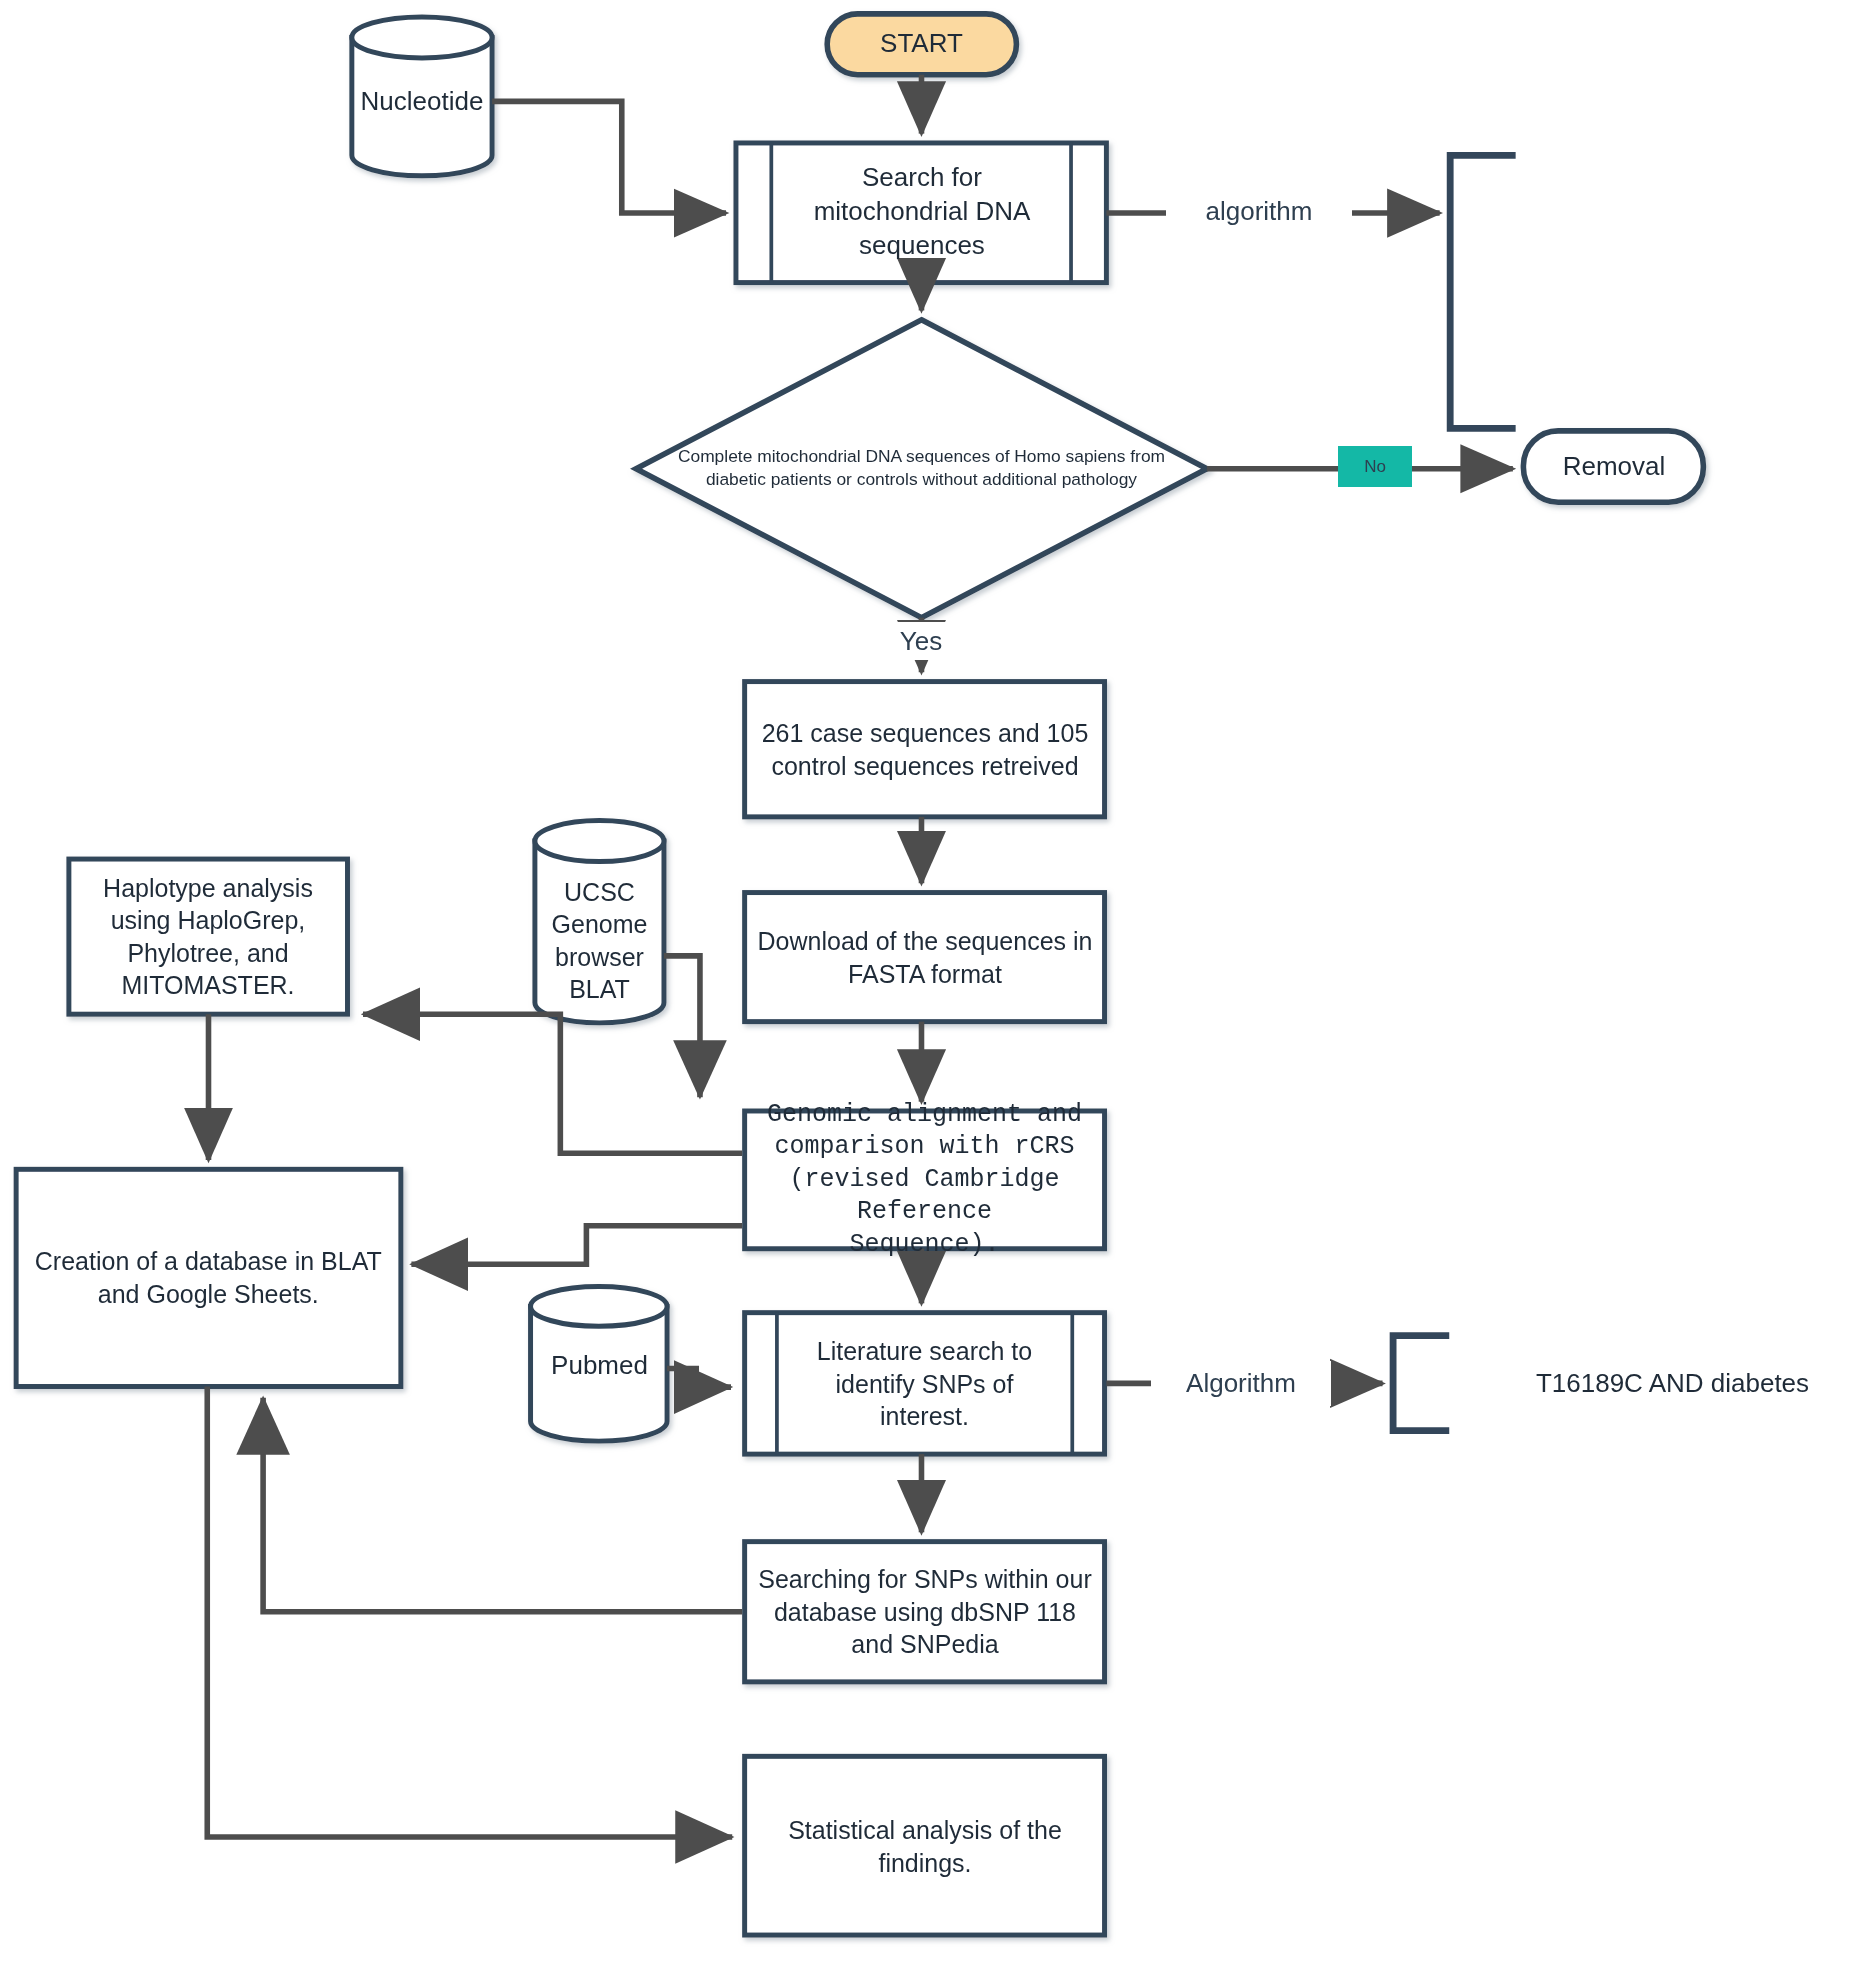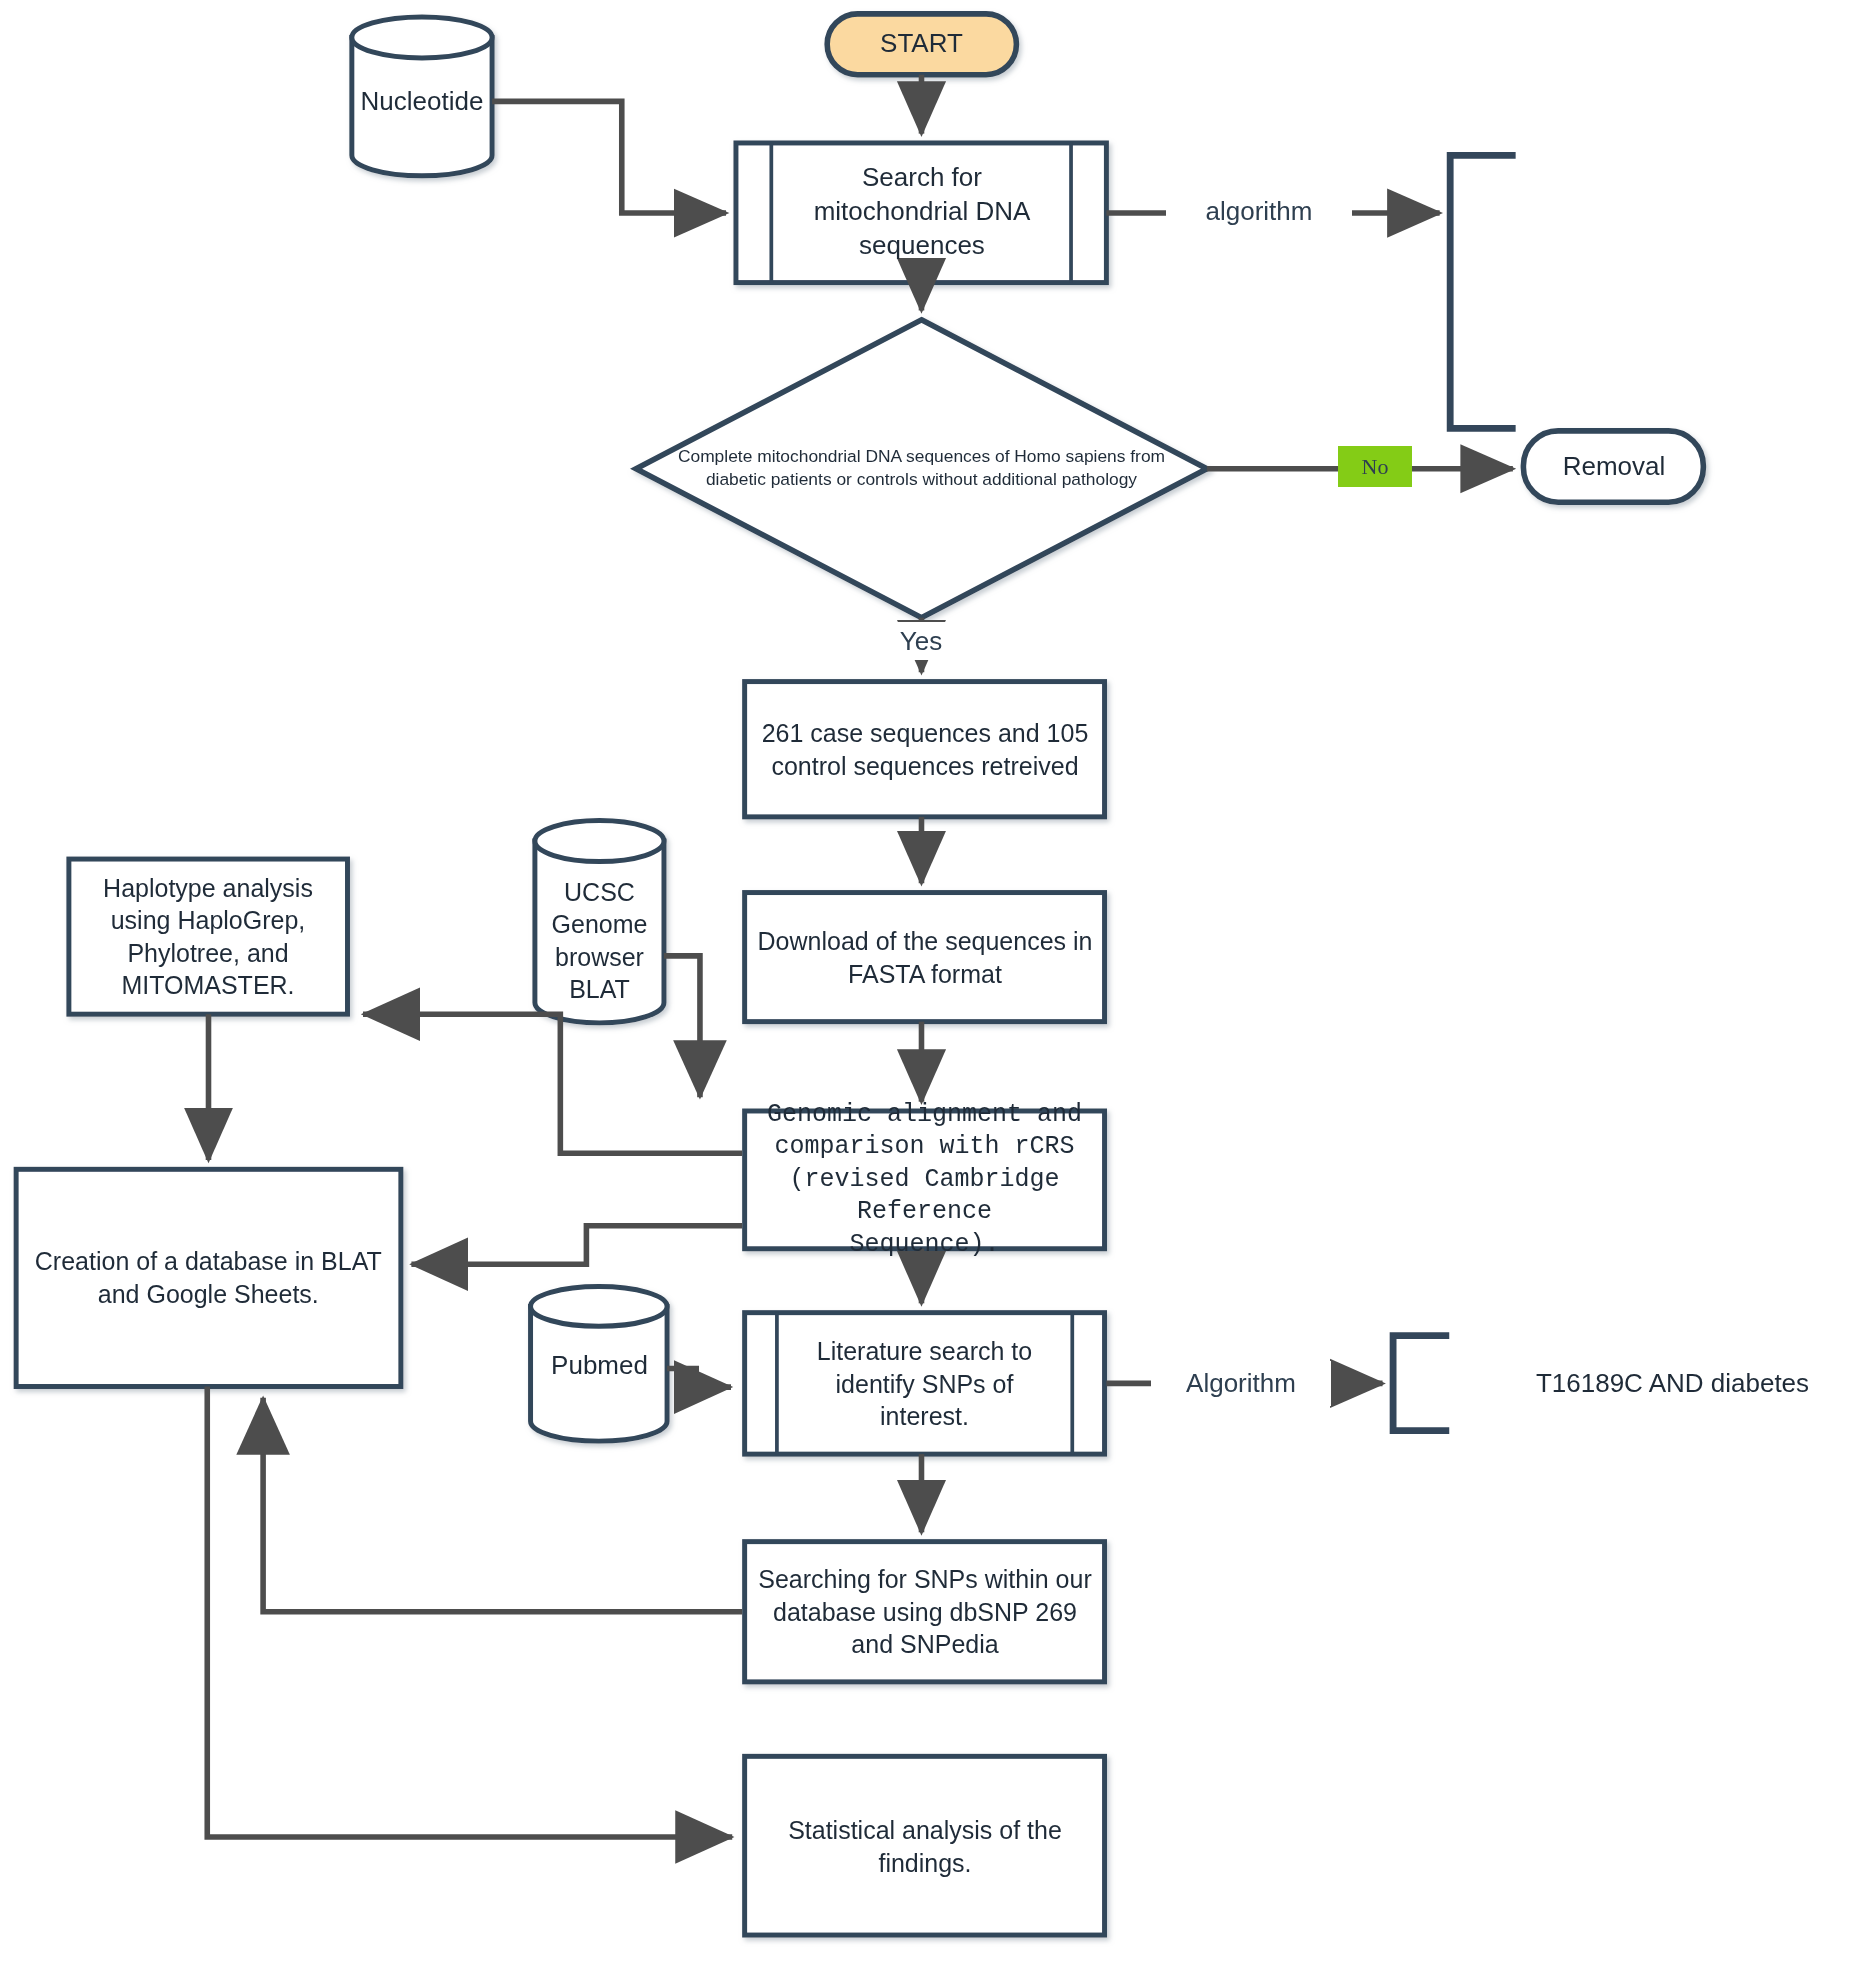--- a/index.html
+++ b/index.html
@@ -157,21 +157,21 @@
   <div class="nodetext" style="left:772px;top:142px;width:300px;height:140px;font-size:26px;">Search for
 mitochondrial DNA
 sequences</div>
 
   <div class="lbl" style="left:1166px;top:189px;width:186px;height:45px;font-size:26px;background:#fff;">algorithm</div>
 
 
   <div class="nodetext" style="left:642px;top:434px;width:559px;height:68px;font-size:17.4px;">Complete mitochondrial DNA sequences of Homo sapiens from
 diabetic patients or controls without additional pathology</div>
 
-  <div class="lbl" style="left:1338px;top:446px;width:74px;height:41px;font-size:22px;background:#84cc16;font-family:Liberation Serif, serif;">No</div>
+  <div class="lbl" style="left:1338px;top:446px;width:74px;height:41px;font-size:17px;background:#14b8a6;">No</div>
 
   <div class="nodetext" style="left:1524px;top:431px;width:180px;height:71px;font-size:26px;">Removal</div>
 
   <div class="lbl" style="left:884px;top:622px;width:74px;height:38px;font-size:26px;background:#fff;">Yes</div>
 
   <div class="nodetext" style="left:751px;top:682px;width:348px;height:135px;font-size:25px;">261 case sequences and 105
 control sequences retreived</div>
 
   <div class="nodetext" style="left:75px;top:859px;width:266px;height:155px;font-size:25px;">Haplotype analysis
 using HaploGrep,
@@ -198,20 +198,20 @@
 
   <div class="nodetext" style="left:777px;top:1313px;width:295px;height:142px;font-size:25px;">Literature search to
 identify SNPs of
 interest.</div>
 
   <div class="lbl" style="left:1151px;top:1361px;width:180px;height:45px;font-size:26px;background:#fff;">Algorithm</div>
 
   <div class="nodetext" style="left:1471px;top:1356px;width:403px;height:56px;font-size:26px;">T16189C AND diabetes</div>
 
   <div class="nodetext" style="left:751px;top:1542px;width:348px;height:140px;font-size:25px;">Searching for SNPs within our
-database using dbSNP 269
+database using dbSNP 118
 and SNPedia</div>
 
   <div class="nodetext" style="left:751px;top:1757px;width:348px;height:179px;font-size:25px;">Statistical analysis of the
 findings.</div>
 
 </div>
 
 
 </body></html>

